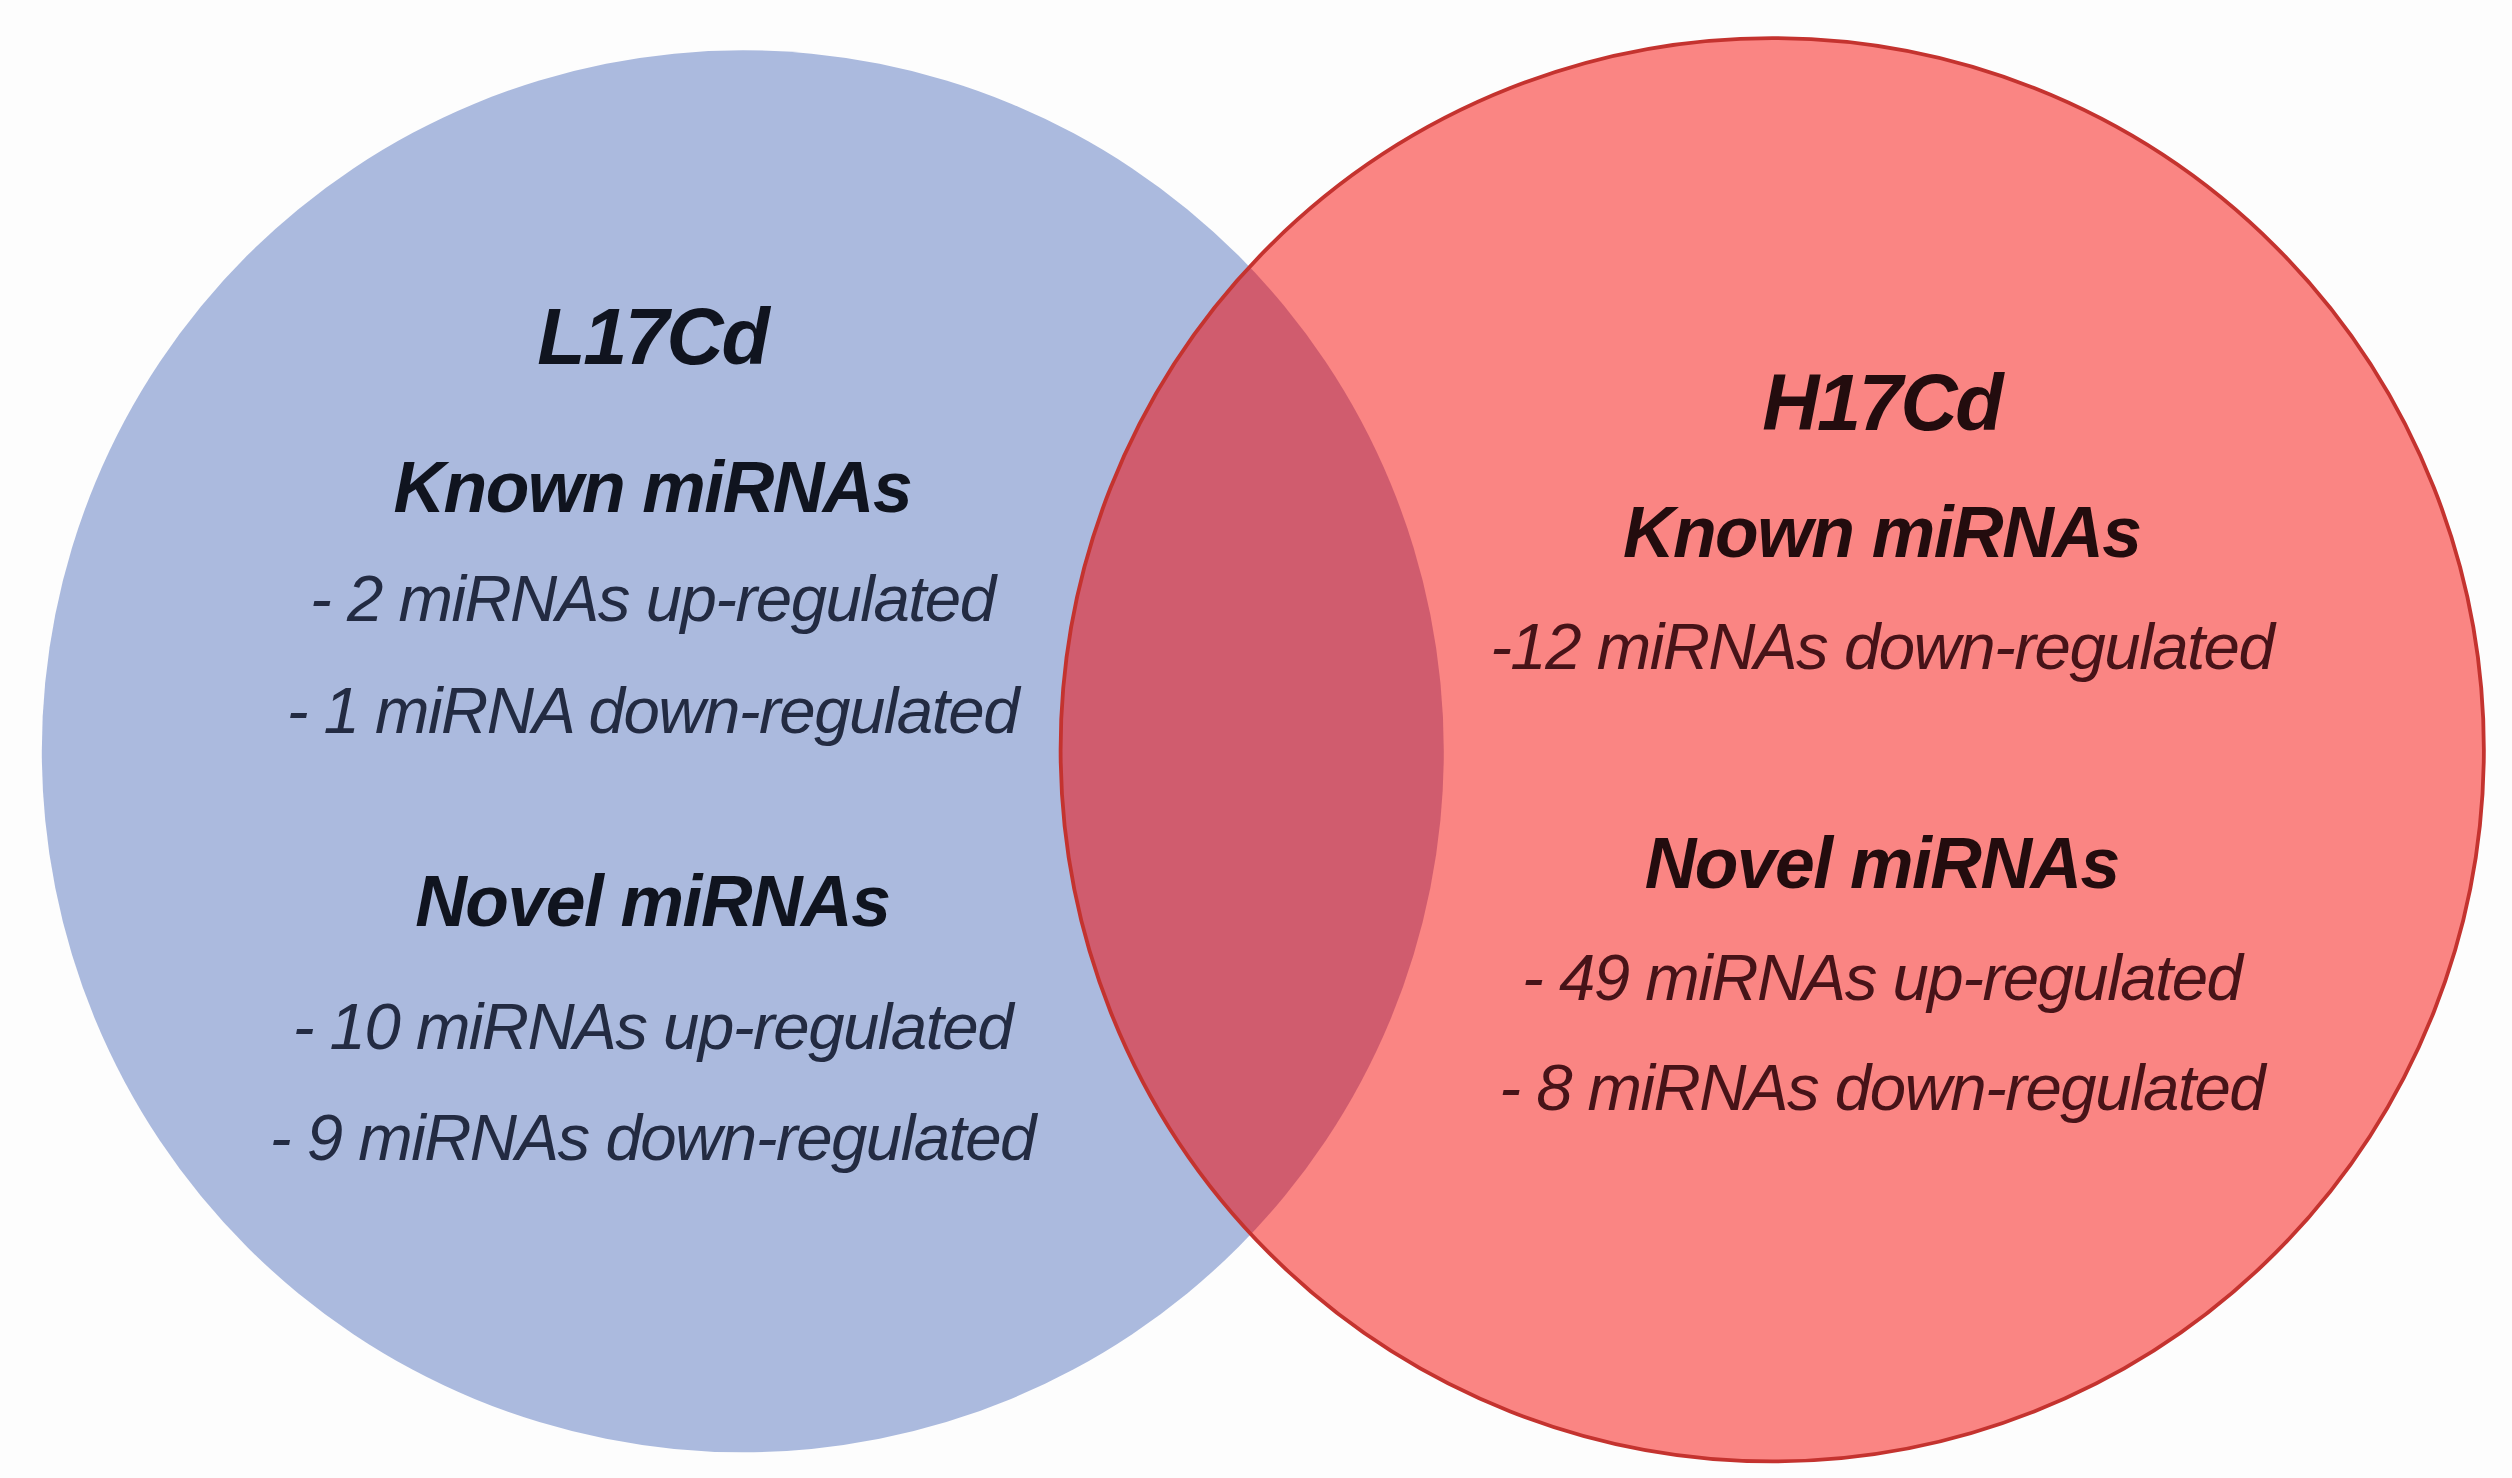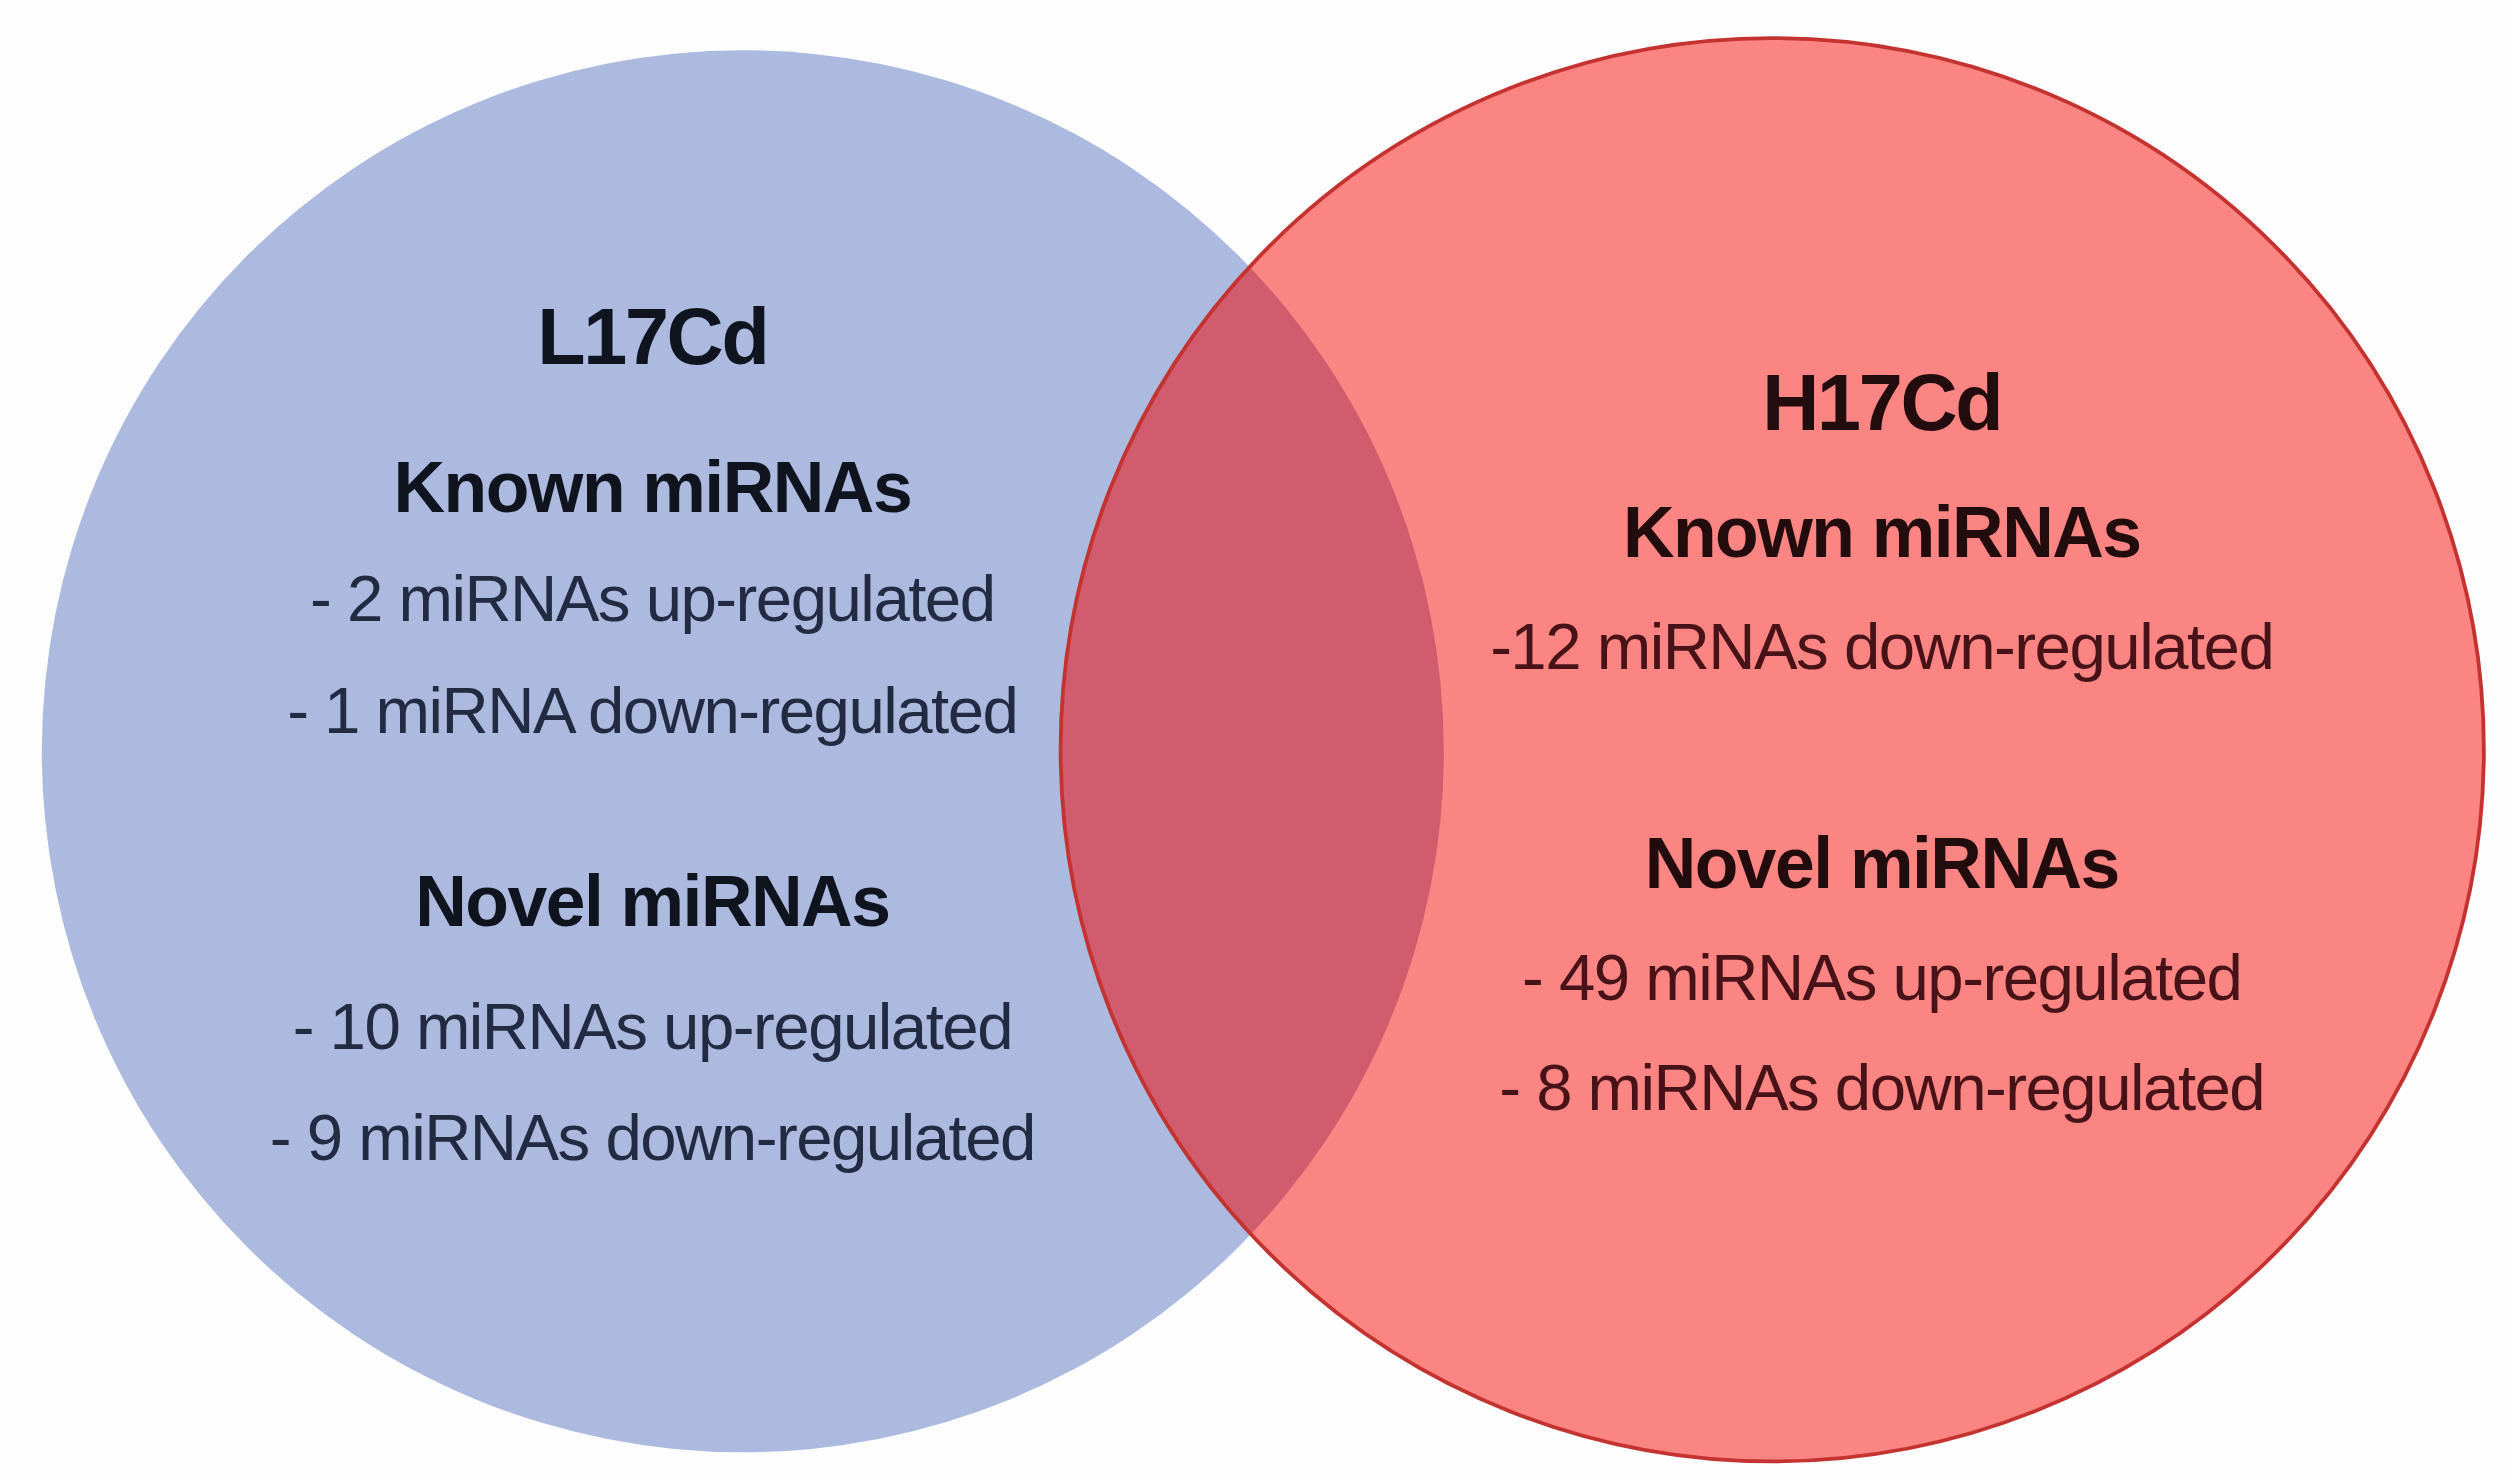--- a/index.html
+++ b/index.html
@@ -7,20 +7,21 @@
     padding: 0;
     background: #ffffff;
   }
   .figure-wrap {
     position: relative;
     width: 2512px;
     height: 1479px;
     background: #fdfdfd;
     overflow: hidden;
     font-family: "Liberation Sans", sans-serif;
+    font-style: italic;
   }
   svg.venn {
     display: block;
     width: 2512px;
     height: 1479px;
   }
   text {
     text-anchor: middle;
     font-family: "Liberation Sans", sans-serif;
   }

